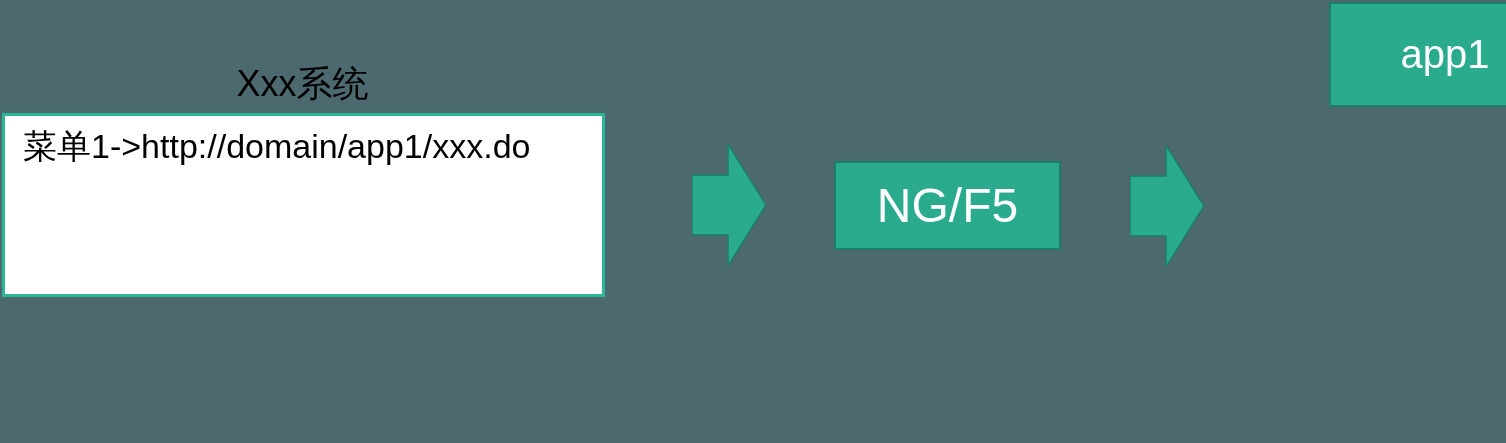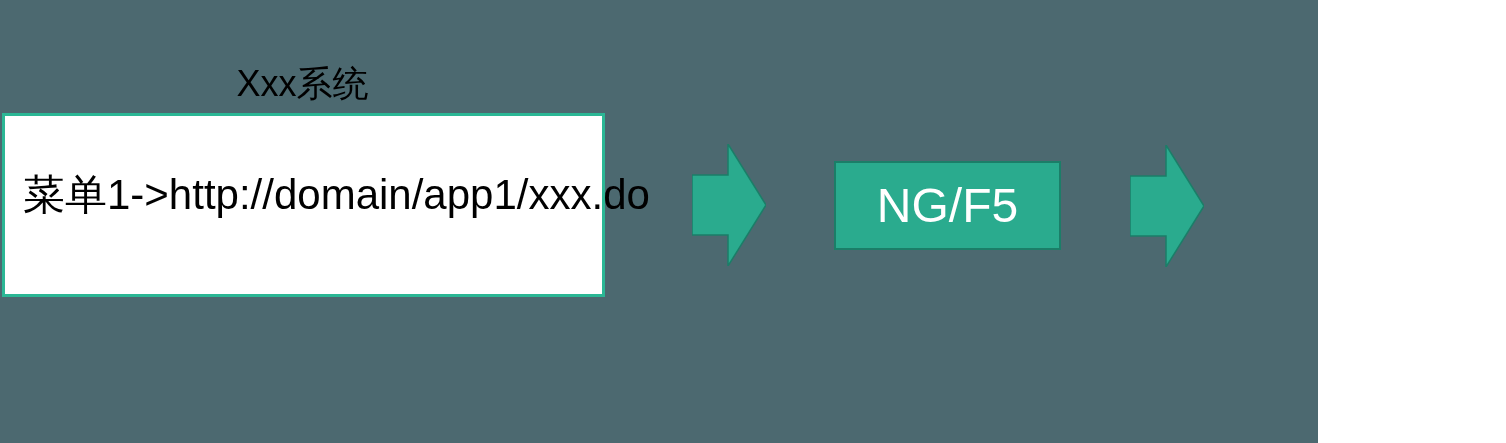--- a/index.html
+++ b/index.html
@@ -10,21 +10,21 @@
     --source-bg: #FFFFFF;
     --text-dark: #000000;
     --text-light: #FFFFFF;
   }
   * { margin: 0; padding: 0; box-sizing: border-box; }
   html, body {
     font-family: "Liberation Sans", "DejaVu Sans", sans-serif;
   }
   .stage {
     position: relative;
-    width: 1318px;
+    width: 1506px;
     height: 443px;
     background: var(--background);
     overflow: hidden;
   }
   .system-title {
     position: absolute;
     left: 0;
     top: 60px;
     width: 605px;
     text-align: center;
@@ -37,25 +37,24 @@
     position: absolute;
     left: 2px;
     top: 113px;
     width: 603px;
     height: 184px;
     background: var(--source-bg);
     border: 3px solid var(--source-border);
     padding: 8px 0 0 18px;
   }
   .source-line {
-    font-size: 42px;
+    font-size: 34px;
     line-height: 45px;
     color: var(--text-dark);
     white-space: nowrap;
-    margin-top: 48px;
   }
   .flow-arrow {
     position: absolute;
     width: 74px;
     height: 122px;
   }
   .flow-arrow.first  { left: 692px;  top: 144px; }
   .flow-arrow.second { left: 1130px; top: 145px; }
   .green-box {
     position: absolute;

